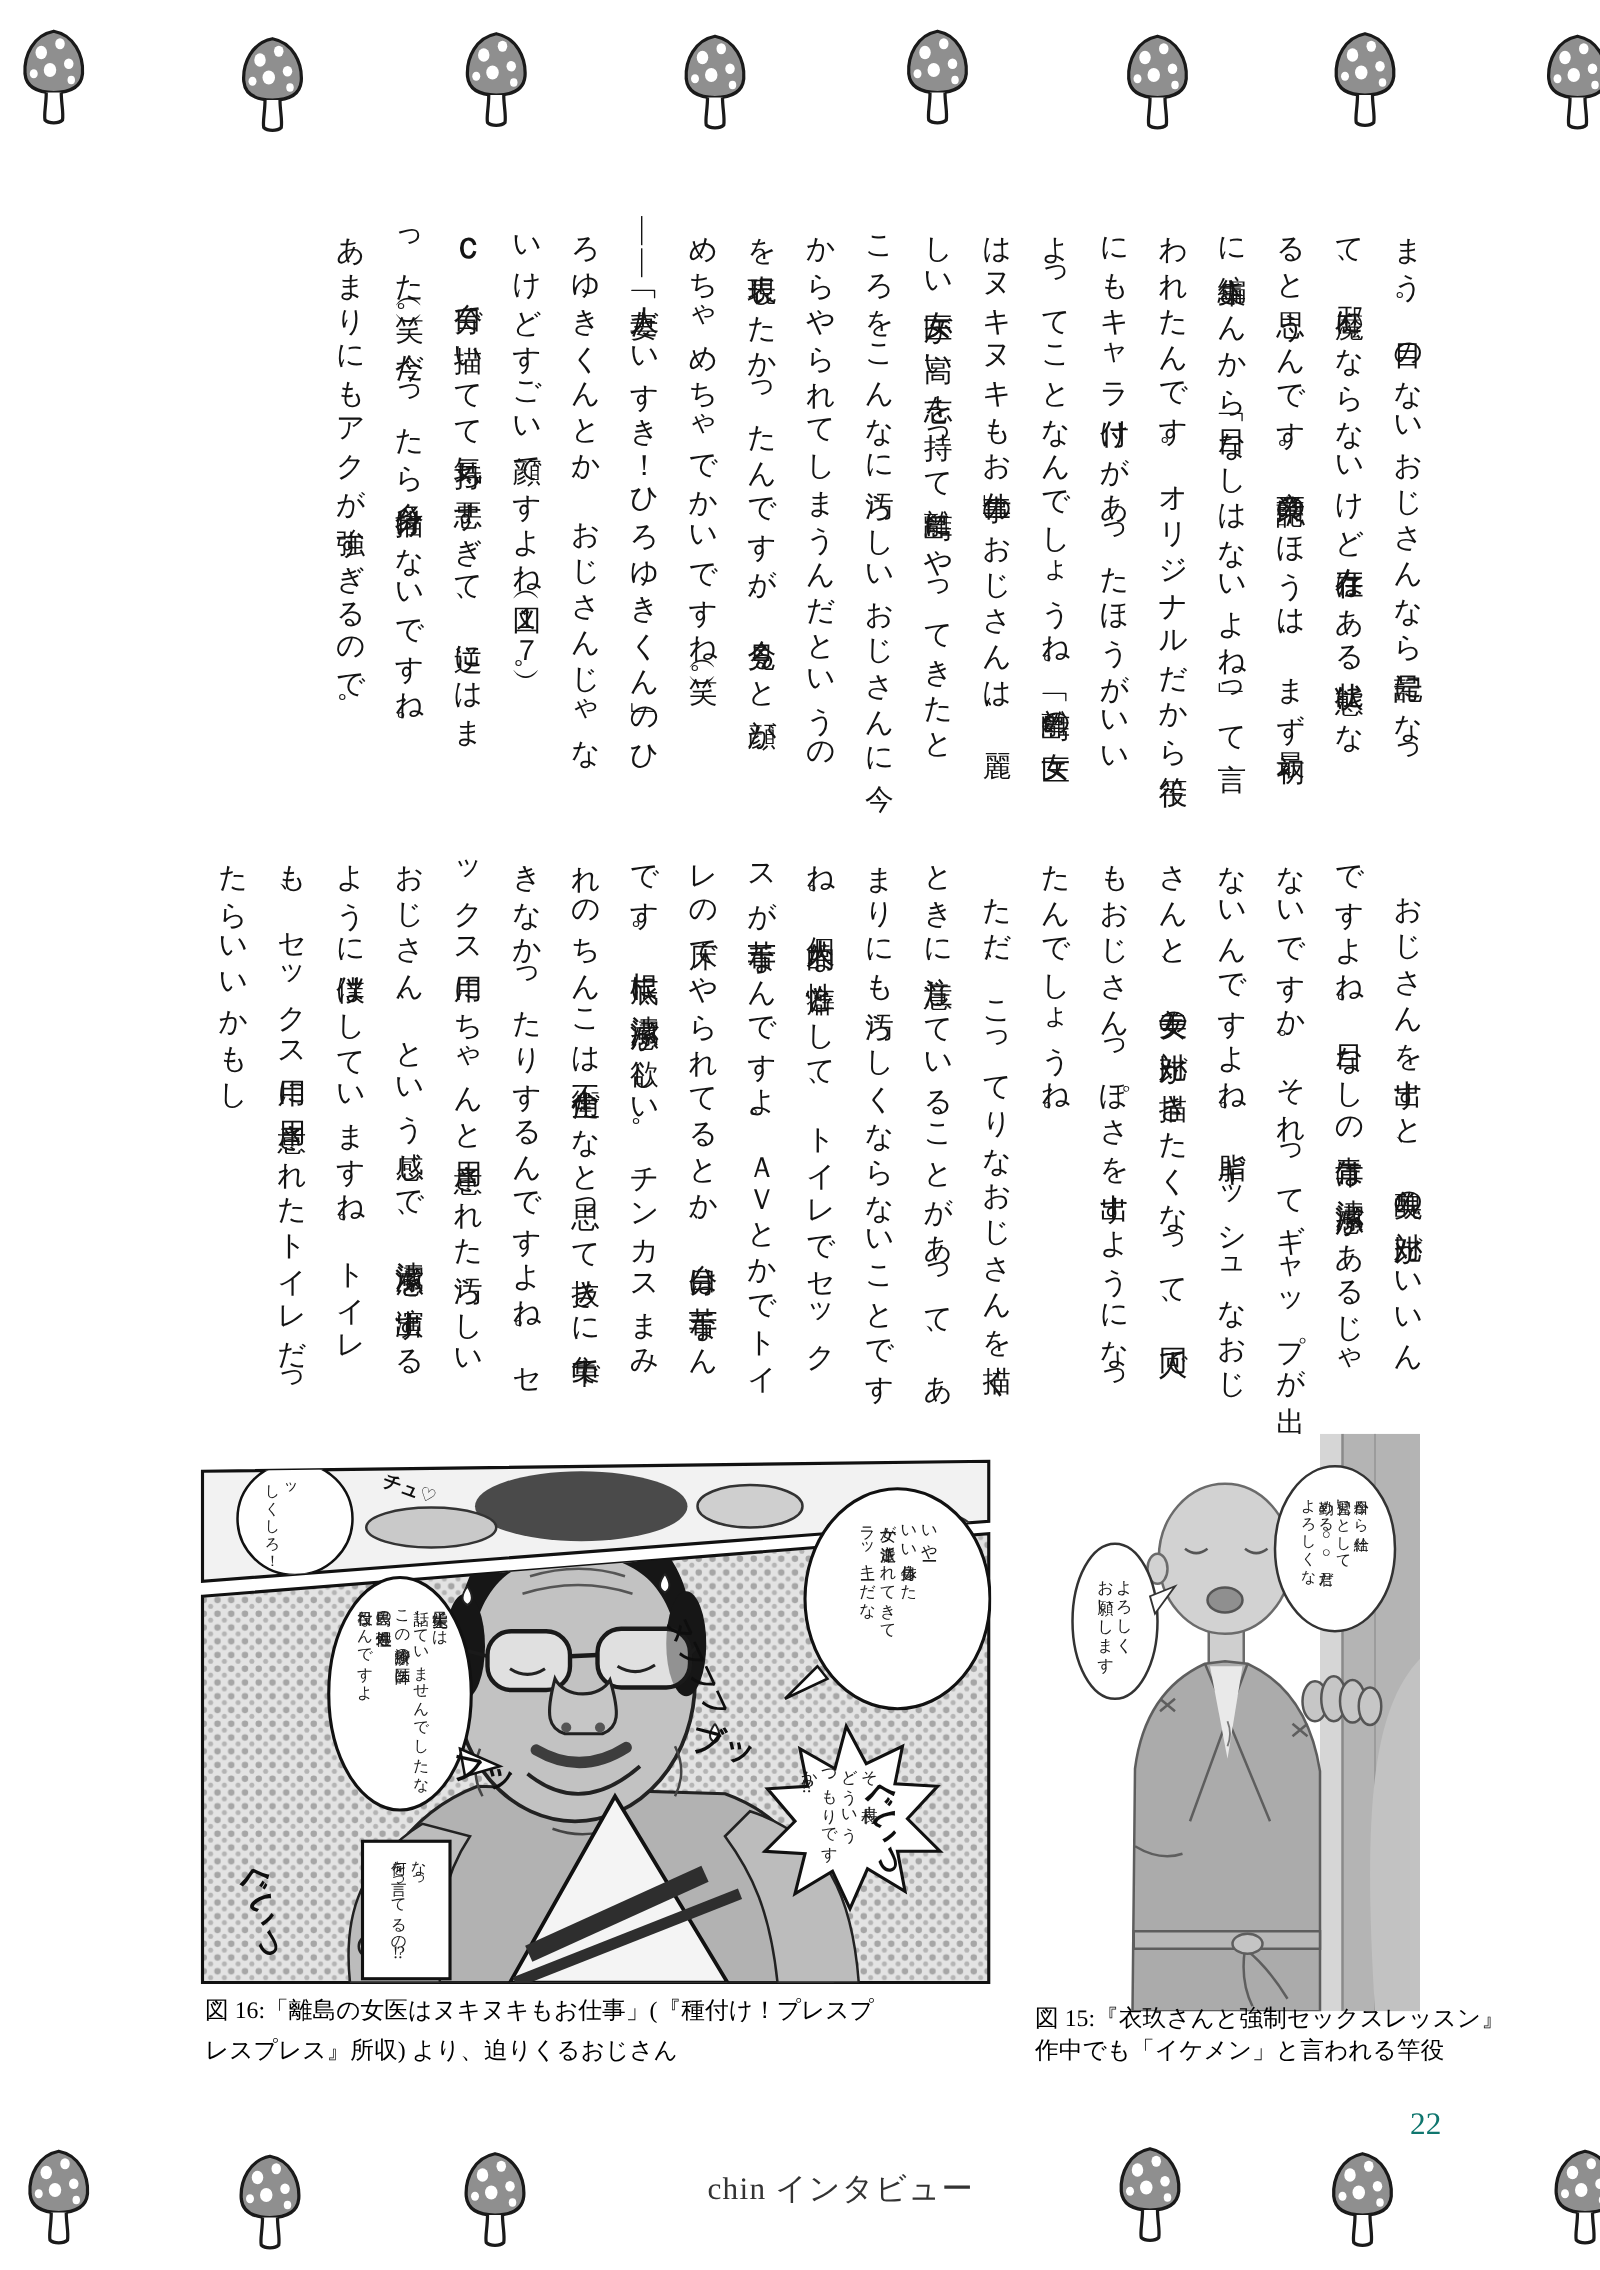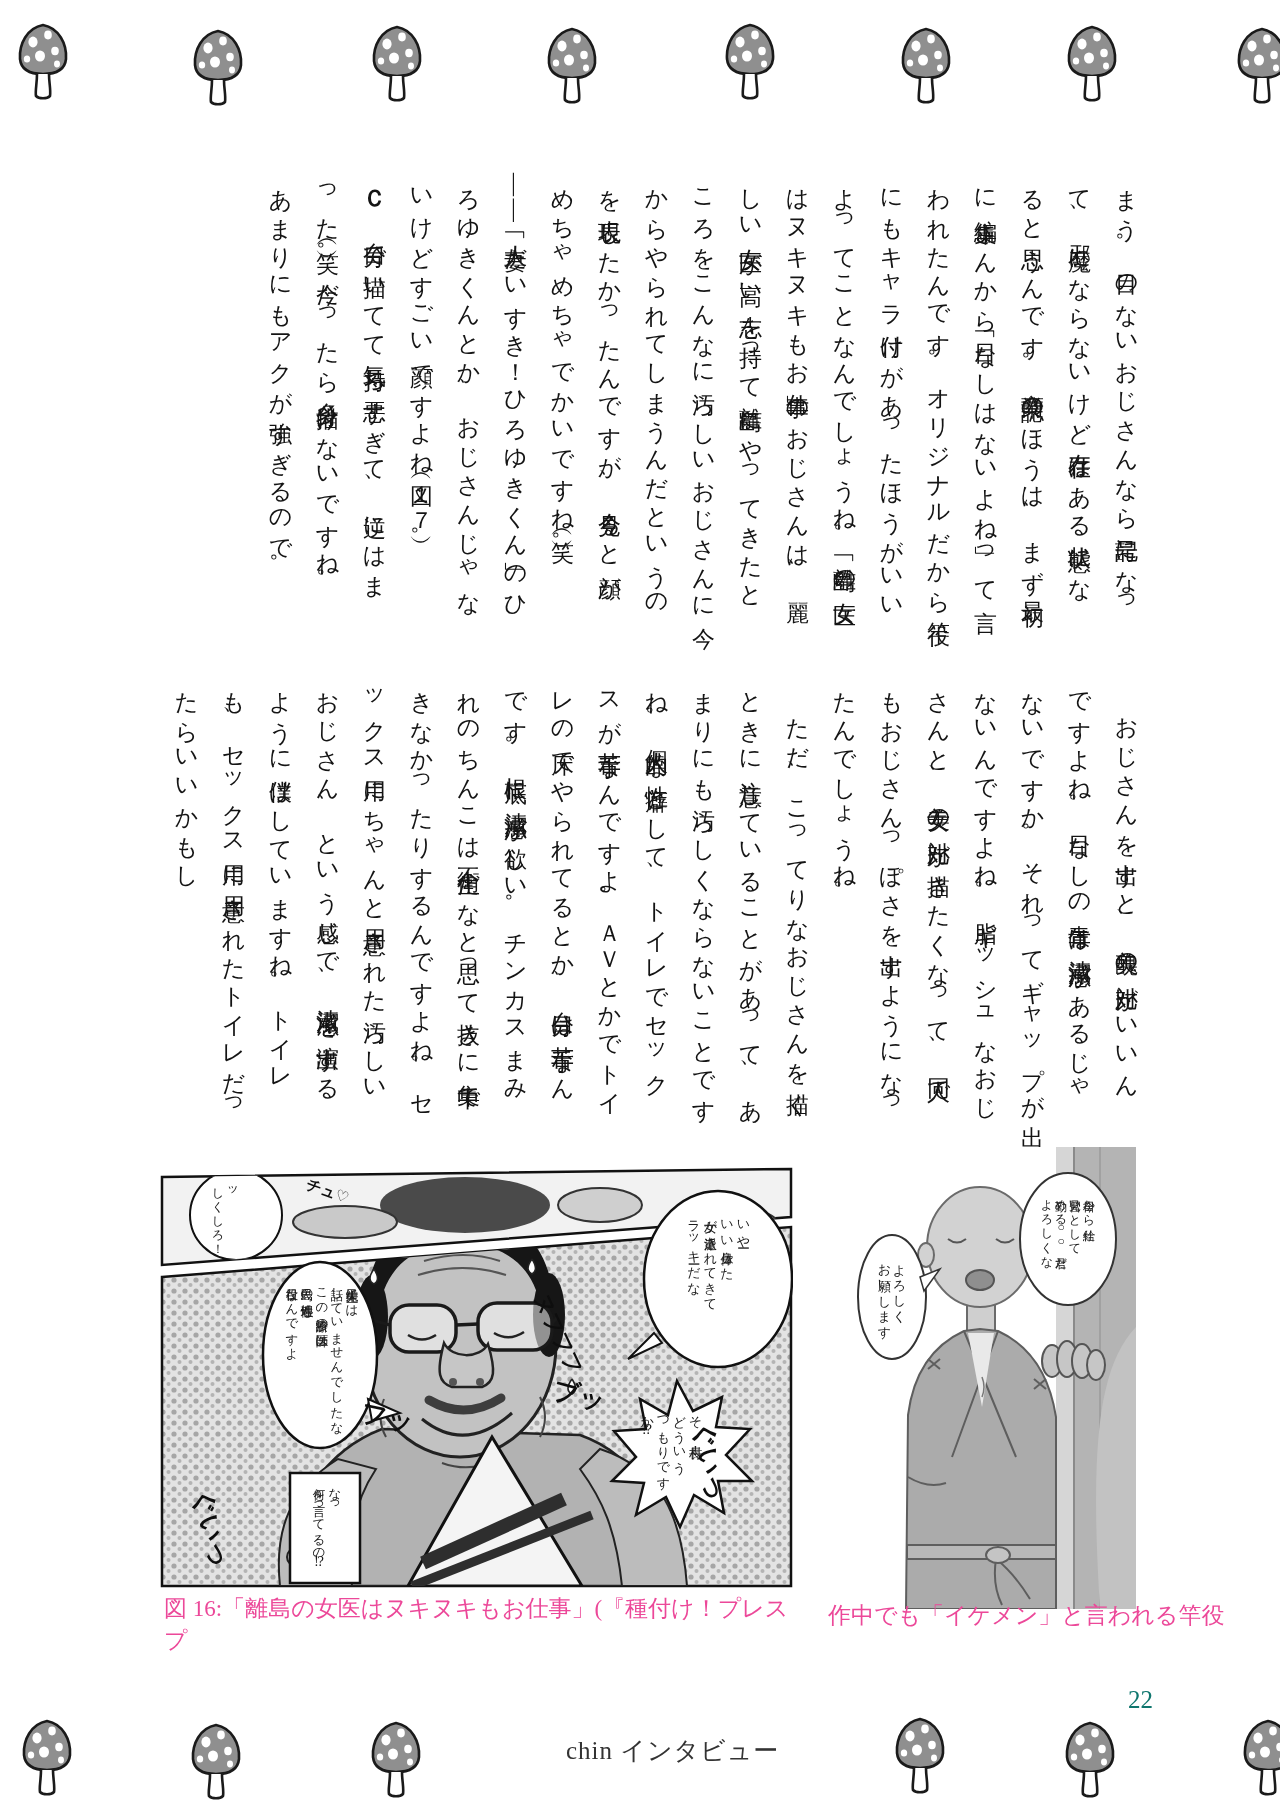--- a/index.html
+++ b/index.html
@@ -25,21 +25,21 @@
   .fig svg{position:absolute;left:0;top:0;}
   .bubble-text{
     position:absolute;white-space:pre-line;color:#1a1a1a;text-align:start;
     line-height:15px;font-size:12.5px;letter-spacing:0.5px;
   }
   .sfx{
     position:absolute;font-weight:bold;color:#0e0e0e;white-space:nowrap;
     transform-origin:left top;font-family:"Liberation Serif","DejaVu Serif",serif;
   }
   
-  .caption{position:absolute;font-size:23px;color:#ec4899;}
+  .caption{position:absolute;font-size:19px;color:#000000;}
   #caption16{left:164px;top:1593px;width:630px;line-height:32px;}
   #caption15{left:828px;top:1603px;width:450px;line-height:25px;}
   #page-number{position:absolute;left:1128px;top:1686px;font-size:25px;color:#0f766e;}
   #footer-label{position:absolute;left:566px;top:1734px;font-size:25px;color:#333;letter-spacing:1px;}
   .mush{position:absolute;width:62px;height:80px;}
 </style>
 </head>
 <body>
 
 <svg width="0" height="0" style="position:absolute" aria-hidden="true">
@@ -244,22 +244,24 @@
   <div class="bubble-text vtext" style="left:29px;top:108px;width:30px;height:88px;font-size:13px;line-height:15px">よろしく
 お願いします</div>
   <div class="bubble-text vtext" style="left:192px;top:44px;width:56px;height:96px;font-size:12px;line-height:14px">今日から給仕
 見習いとして
 勤める○○君だ
 よろしくな</div>
 </div>
 
 <div id="caption16" class="caption">
   <div>図 16:「離島の女医はヌキヌキもお仕事」(『種付け！プレスプ</div>
+  <div>レスプレス』所収) より、迫りくるおじさん</div>
 </div>
 <div id="caption15" class="caption">
+  <div>図 15:『衣玖さんと強制セックスレッスン』</div>
   <div>作中でも「イケメン」と言われる竿役</div>
 </div>
 
 <div id="page-number">22</div>
 <div id="footer-label">chin インタビュー</div>
 
 <svg class="mush" style="left:16px;top:1716px" viewBox="0 0 62 80">
     <use href="#mushroom"></use>
   </svg>
 <svg class="mush" style="left:185px;top:1720px" viewBox="0 0 62 80">

